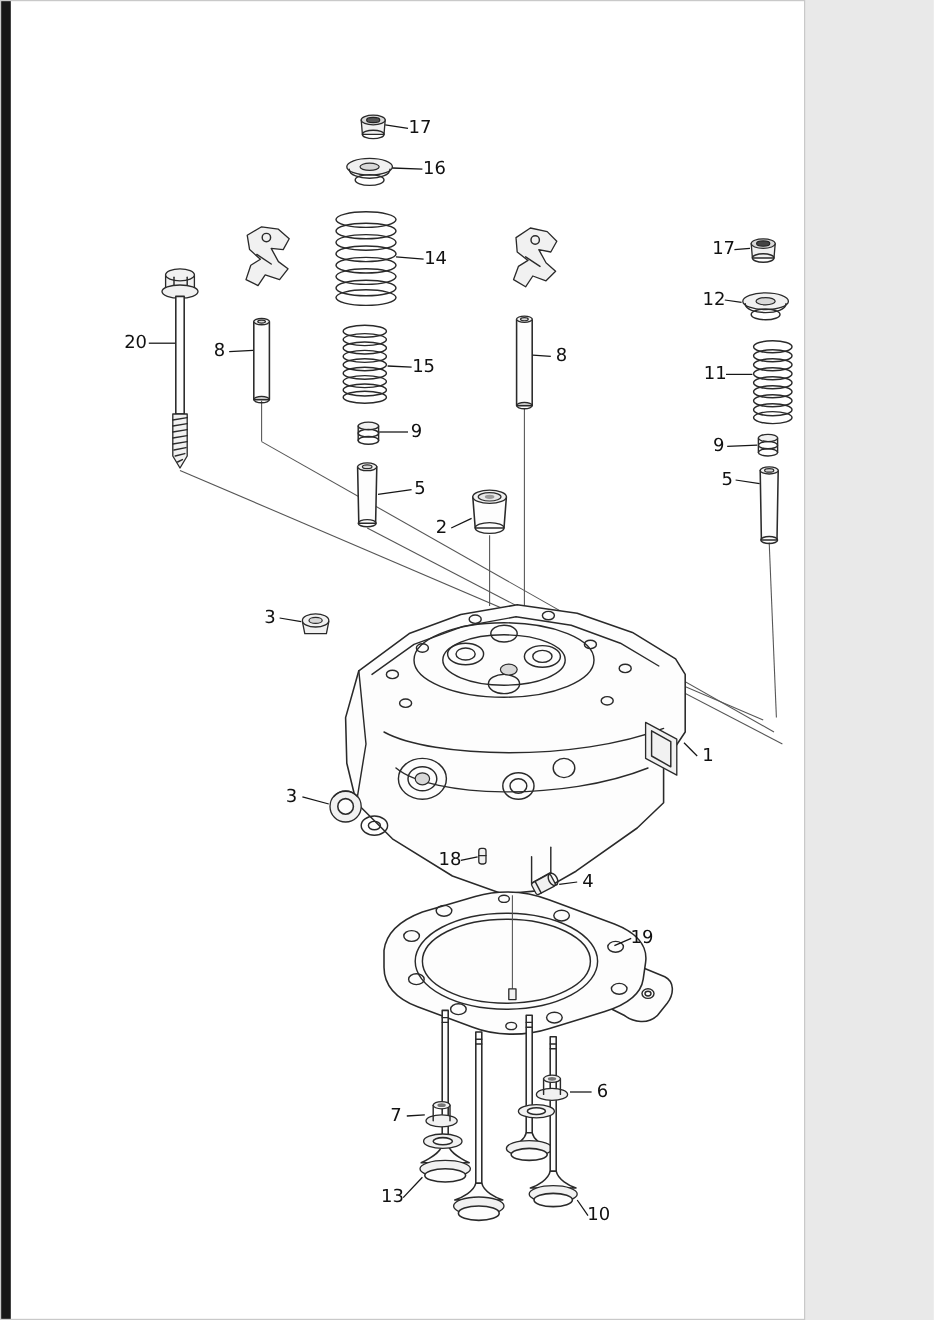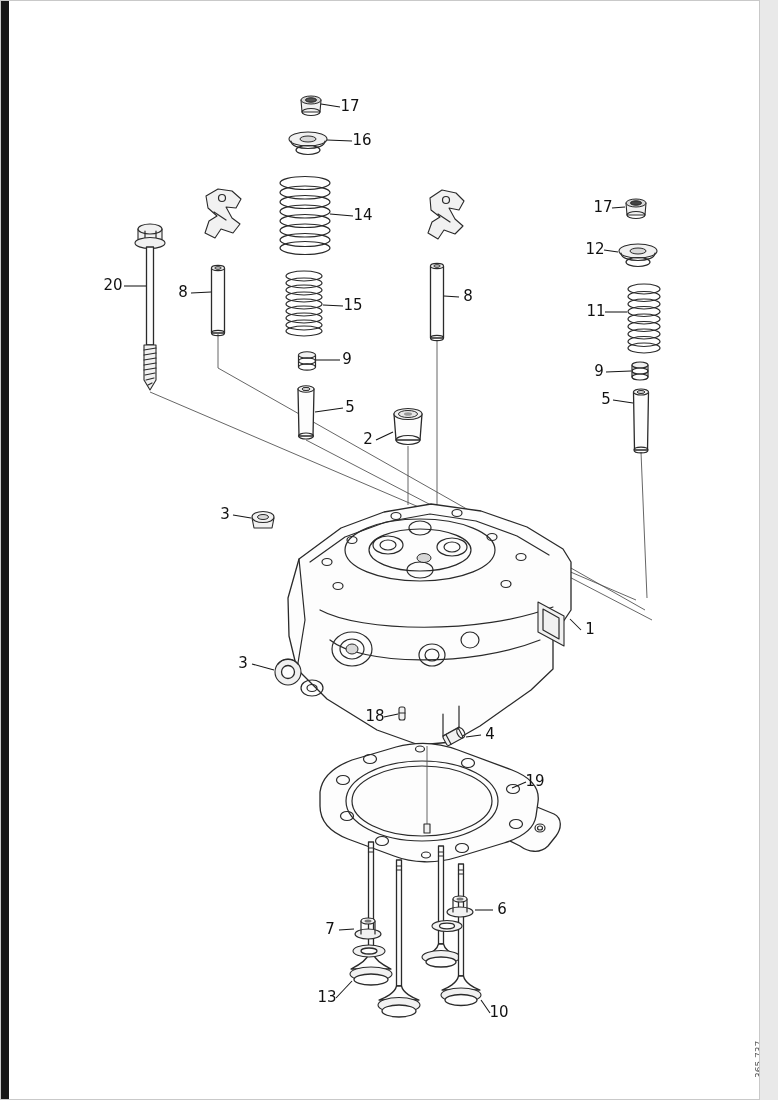--- a/index.html
+++ b/index.html
@@ -1,16 +1,16 @@
 <!DOCTYPE html>
 <html><head>
 <meta charset="utf-8">
 <style>
   html,body{margin:0;padding:0;background:#e9e9e9;}
-  .page{position:relative;width:759px;height:1100px;background:#ffffff;overflow:hidden;
+  .page{position:relative;width:670px;height:1100px;background:#ffffff;overflow:hidden;
         outline:1px solid #c9c9c9;font-family:"DejaVu Sans",sans-serif;text-align:right;}
   svg{position:absolute;left:0;top:0;}
   .ln{stroke:#2a2a2a;stroke-width:1.2;fill:none;stroke-linecap:round;stroke-linejoin:round;}
   .fw{fill:#fdfdfd;stroke:#2a2a2a;stroke-width:1.3;stroke-linejoin:round;}
   .fl{fill:#f1f1f1;stroke:#2a2a2a;stroke-width:1.1;stroke-linejoin:round;}
   .fd{fill:#d8d8d8;stroke:#2a2a2a;stroke-width:1;}
   .thin{stroke:#555;stroke-width:0.9;fill:none;}
   .leader{stroke:#161616;stroke-width:1.05;fill:none;}
   .lbl{font:15px "DejaVu Sans",sans-serif;fill:#111;text-anchor:middle;}
   .docnum{font:9px "DejaVu Sans",sans-serif;fill:#555;}

